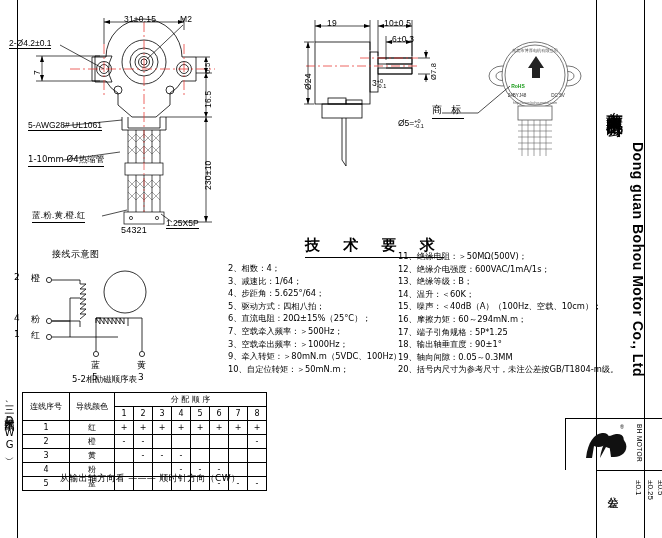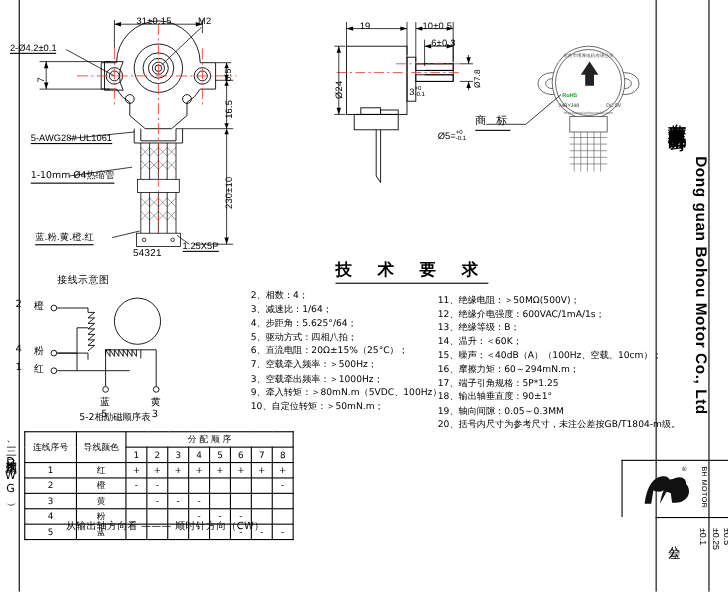--- a/index.html
+++ b/index.html
@@ -378,21 +378,21 @@
   <div class="spec cjk">3、减速比：1/64；</div>
   <div class="spec cjk">4、步距角：5.625°/64；</div>
   <div class="spec cjk">5、驱动方式：四相八拍；</div>
   <div class="spec cjk">6、直流电阻：20Ω±15%（25°C）；</div>
   <div class="spec cjk">7、空载牵入频率：＞500Hz；</div>
   <div class="spec cjk">3、空载牵出频率：＞1000Hz；</div>
   <div class="spec cjk">9、牵入转矩：＞80mN.m（5VDC、100Hz）</div>
   <div class="spec cjk">10、自定位转矩：＞50mN.m；</div>
 </div>
 
-<div class="abs" style="left:398px;top:266px;">
+<div class="abs" style="left:398px;top:250px;">
   <div class="spec cjk">11、绝缘电阻：＞50MΩ(500V)；</div>
   <div class="spec cjk">12、绝缘介电强度：600VAC/1mA/1s；</div>
   <div class="spec cjk">13、绝缘等级：B；</div>
   <div class="spec cjk">14、温升：＜60K；</div>
   <div class="spec cjk">15、噪声：＜40dB（A）（100Hz、空载、10cm）；</div>
   <div class="spec cjk">16、摩擦力矩：60～294mN.m；</div>
   <div class="spec cjk">17、端子引角规格：5P*1.25</div>
   <div class="spec cjk">18、输出轴垂直度：90±1°</div>
   <div class="spec cjk">19、轴向间隙：0.05～0.3MM</div>
   <div class="spec cjk">20、括号内尺寸为参考尺寸，未注公差按GB/T1804-m级。</div>

